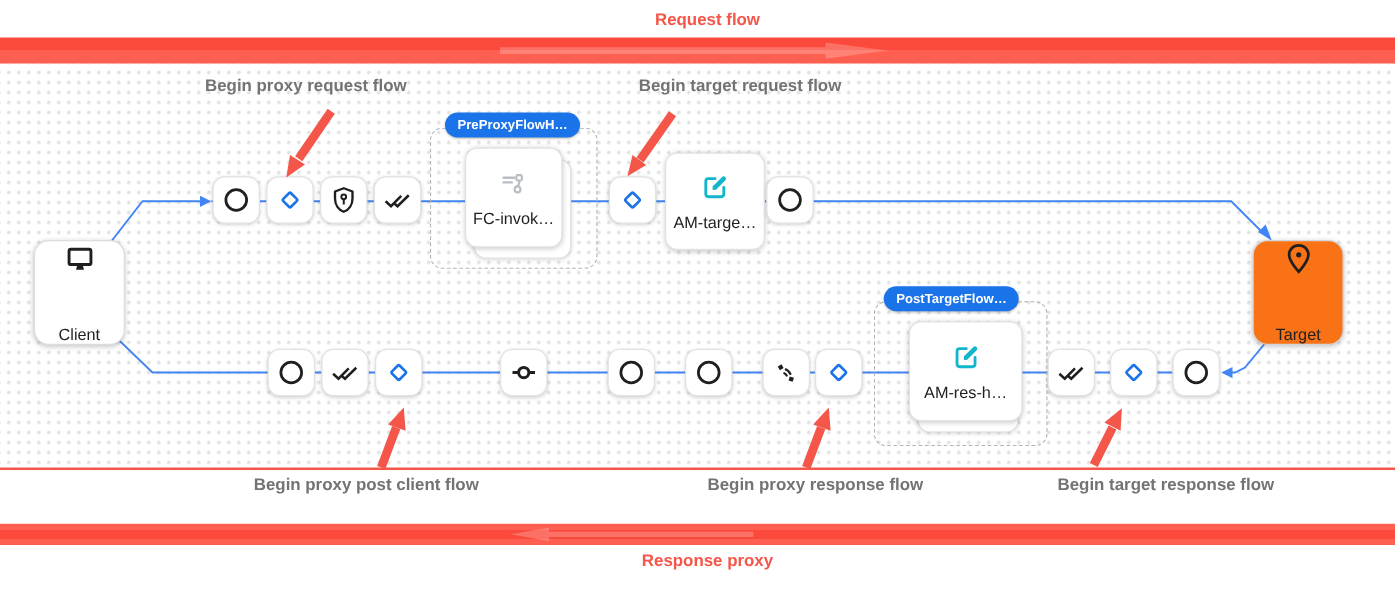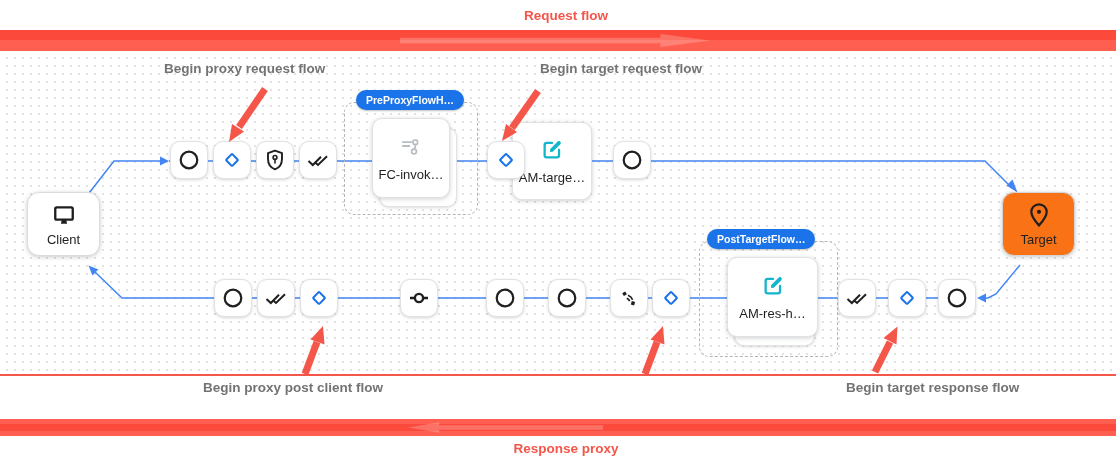--- a/index.html
+++ b/index.html
@@ -43,24 +43,24 @@
 
   
   .node {
     position:absolute; box-sizing:border-box; background:#fff;
     border:1px solid #e0e2e5; border-radius:10px;
     box-shadow:0 1px 3px rgba(60,64,67,.22);
     display:flex; align-items:center; justify-content:center;
   }
   .node.sm { width:38px; height:38px; }
   .endpoint {
-    position:absolute; box-sizing:border-box; width:73px; height:64px;
+    position:absolute; box-sizing:border-box; width:73px; height:84px;
     border:1px solid #dadce0; border-radius:12px;
     box-shadow:0 1px 4px rgba(60,64,67,.28);
-    display:flex; flex-direction:column; align-items:center; justify-content:center; gap:3px;
+    display:flex; flex-direction:column; align-items:center; justify-content:space-between; gap:3px;
     background:#fff; font-size:13px; color:#1f1f1f;
   }
   .endpoint.gray { background:#f97316; border-color:#d3d5d8; }
   .card, .card-stack {
     position:absolute; box-sizing:border-box; background:#fff;
     border:1px solid #e0e2e5; border-radius:10px;
   }
   .card {
     box-shadow:0 1px 4px rgba(60,64,67,.25);
     display:flex; flex-direction:column; align-items:center; justify-content:center; gap:7px;
@@ -116,21 +116,21 @@
   <div class="card" style="left:372px;top:118px;width:78px;height:80px">
     <svg width="26" height="26" viewBox="0 0 24 24">
       <path d="M4.5 7.5 h8 M4.5 11 h6" stroke="#b9bdc4" stroke-width="1.8" stroke-linecap="round" fill="none"></path>
       <rect x="14" y="5.6" width="4" height="4" rx="1" fill="none" stroke="#b9bdc4" stroke-width="1.6"></rect>
       <circle cx="14.8" cy="16.2" r="2.2" fill="none" stroke="#b9bdc4" stroke-width="1.6"></circle>
       <path d="M16 9.6 V11.5 a2.6 2.6 0 0 1 -2.6 2.6 l1.4 0" stroke="#b9bdc4" stroke-width="1.6" fill="none"></path>
     </svg>
     <span>FC-invok…</span>
   </div>
 
-  <div class="card" style="left:512px;top:122px;width:80px;height:78px">
+  <div class="card" style="left:532px;top:122px;width:80px;height:78px">
     <svg width="26" height="26" viewBox="0 0 24 24">
       <path d="M12 5.5 H7.2 C6 5.5 5.2 6.3 5.2 7.5 V16.8 C5.2 18 6 18.8 7.2 18.8 H16.5 C17.7 18.8 18.5 18 18.5 16.8 V12" stroke="#12b5cb" stroke-width="2.1" fill="none" stroke-linecap="round"></path>
       <path d="M10.3 13.9 L10.2 11.3 L17.3 4.2 C17.9 3.6 18.9 3.6 19.5 4.2 L19.7 4.4 C20.3 5 20.3 6 19.7 6.6 L12.7 13.7 Z" fill="#12b5cb"></path>
     </svg>
     <span>AM-targe…</span>
   </div>
 
   <div class="card" style="left:727px;top:257px;width:91px;height:80px">
     <svg width="26" height="26" viewBox="0 0 24 24">
       <path d="M12 5.5 H7.2 C6 5.5 5.2 6.3 5.2 7.5 V16.8 C5.2 18 6 18.8 7.2 18.8 H16.5 C17.7 18.8 18.5 18 18.5 16.8 V12" stroke="#12b5cb" stroke-width="2.1" fill="none" stroke-linecap="round"></path>
@@ -262,22 +262,23 @@
     <g fill="#f4564a" stroke="none">
       <polygon points="244,131.5 232,124 229,142"></polygon>
       <polygon points="517,132 506,124 502,141"></polygon>
       <polygon points="324.5,344.5 310.5,339.5 323,326"></polygon>
       <polygon points="664.5,344.5 650.5,339.5 663,326"></polygon>
       <polygon points="896.5,344.5 883.5,338 897.5,326.5"></polygon>
     </g>
   </svg>
 
   <div class="ann-label" style="left:164px;top:61px">Begin proxy request flow</div>
-  <div class="ann-label" style="left:540px;top:61px">Begin target request flow</div>
+  <div class="ann-label" style="left:511px;top:61px">Begin target request flow</div>
   <div class="ann-label" style="left:203px;top:380px">Begin proxy post client flow</div>
+  <div class="ann-label" style="left:566px;top:380px">Begin proxy response flow</div>
   <div class="ann-label" style="left:846px;top:380px">Begin target response flow</div>
 
   <div class="divider-line"></div>
   <div class="bar bar-bottom">
     <div class="bar-arrow left"></div>
   </div>
   <div class="flow-title" style="top:441px">Response proxy</div>
 
 </div>
 

